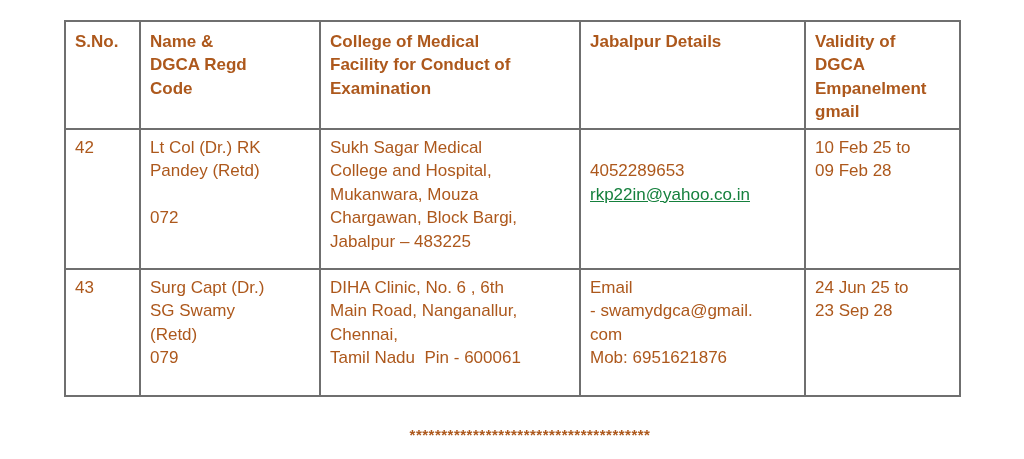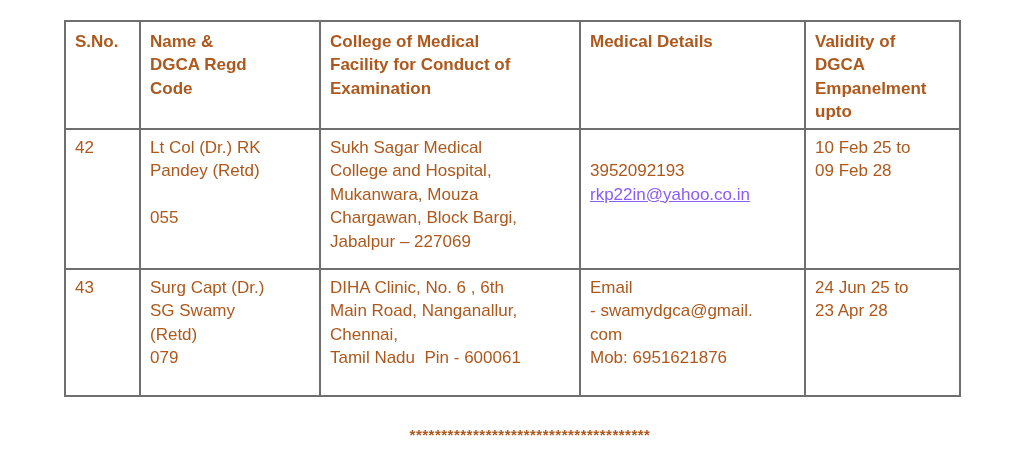--- a/index.html
+++ b/index.html
@@ -40,21 +40,21 @@
   table.empanelment th {
     font-weight: bold;
     padding-top: 8px;
   }
   th.addr-header { padding-left: 16px; }
   th.validity-header { text-align: center; padding-left: 4px; padding-right: 4px; }
   tr.header-row { height: 98px; }
   tr.data-row-1 { height: 140px; }
   tr.data-row-2 { height: 127px; border-radius: 22px; }
   .email-link {
-    color: #8b5cf6;
+    color: #15803d;
     text-decoration: underline;
     cursor: pointer;
     white-space: pre-line;
     margin-top: 32px;
   }
   .footer-stars {
     position: absolute;
     left: 0;
     top: 426px;
     width: 1024px;
@@ -82,61 +82,61 @@
     </colgroup>
     <thead>
       <tr class="header-row">
         <th>S.No.</th>
         <th>Name &amp;
 DGCA Regd
 Code</th>
         <th class="addr-header">College of Medical
 Facility for Conduct of
 Examination</th>
-        <th>Medical Details</th>
+        <th>Jabalpur Details</th>
         <th class="validity-header">Validity of
 DGCA
 Empanelment
-upto</th>
+gmail</th>
       </tr>
     </thead>
     <tbody>
       <tr class="data-row-1">
         <td>42</td>
         <td>Lt Col (Dr.) RK
 Pandey (Retd)
 
-055</td>
+072</td>
         <td>Sukh Sagar Medical
 College and Hospital,
 Mukanwara, Mouza
 Chargawan, Block Bargi,
-Jabalpur – 227069</td>
+Jabalpur – 483225</td>
         <td>
-          <span>3952092193</span>
+          <span>4052289653</span>
           <a class="email-link">rkp22in@yahoo.co.in</a>
         </td>
         <td>10 Feb 25 to
 09 Feb 28</td>
       </tr>
       <tr class="data-row-2">
         <td>43</td>
         <td>Surg Capt (Dr.)
 SG Swamy
 (Retd)
 079</td>
         <td>DIHA Clinic, No. 6 , 6th
 Main Road, Nanganallur,
 Chennai,
 Tamil Nadu&nbsp; Pin - 600061</td>
         <td>Email
 - swamydgca@gmail.
 com
 Mob: 6951621876</td>
         <td>24 Jun 25 to
-23 Apr 28</td>
+23 Sep 28</td>
       </tr>
     </tbody>
   </table>
 
   <div class="footer-stars">**************************************</div>
 
 </div>
 
 </body></html>

